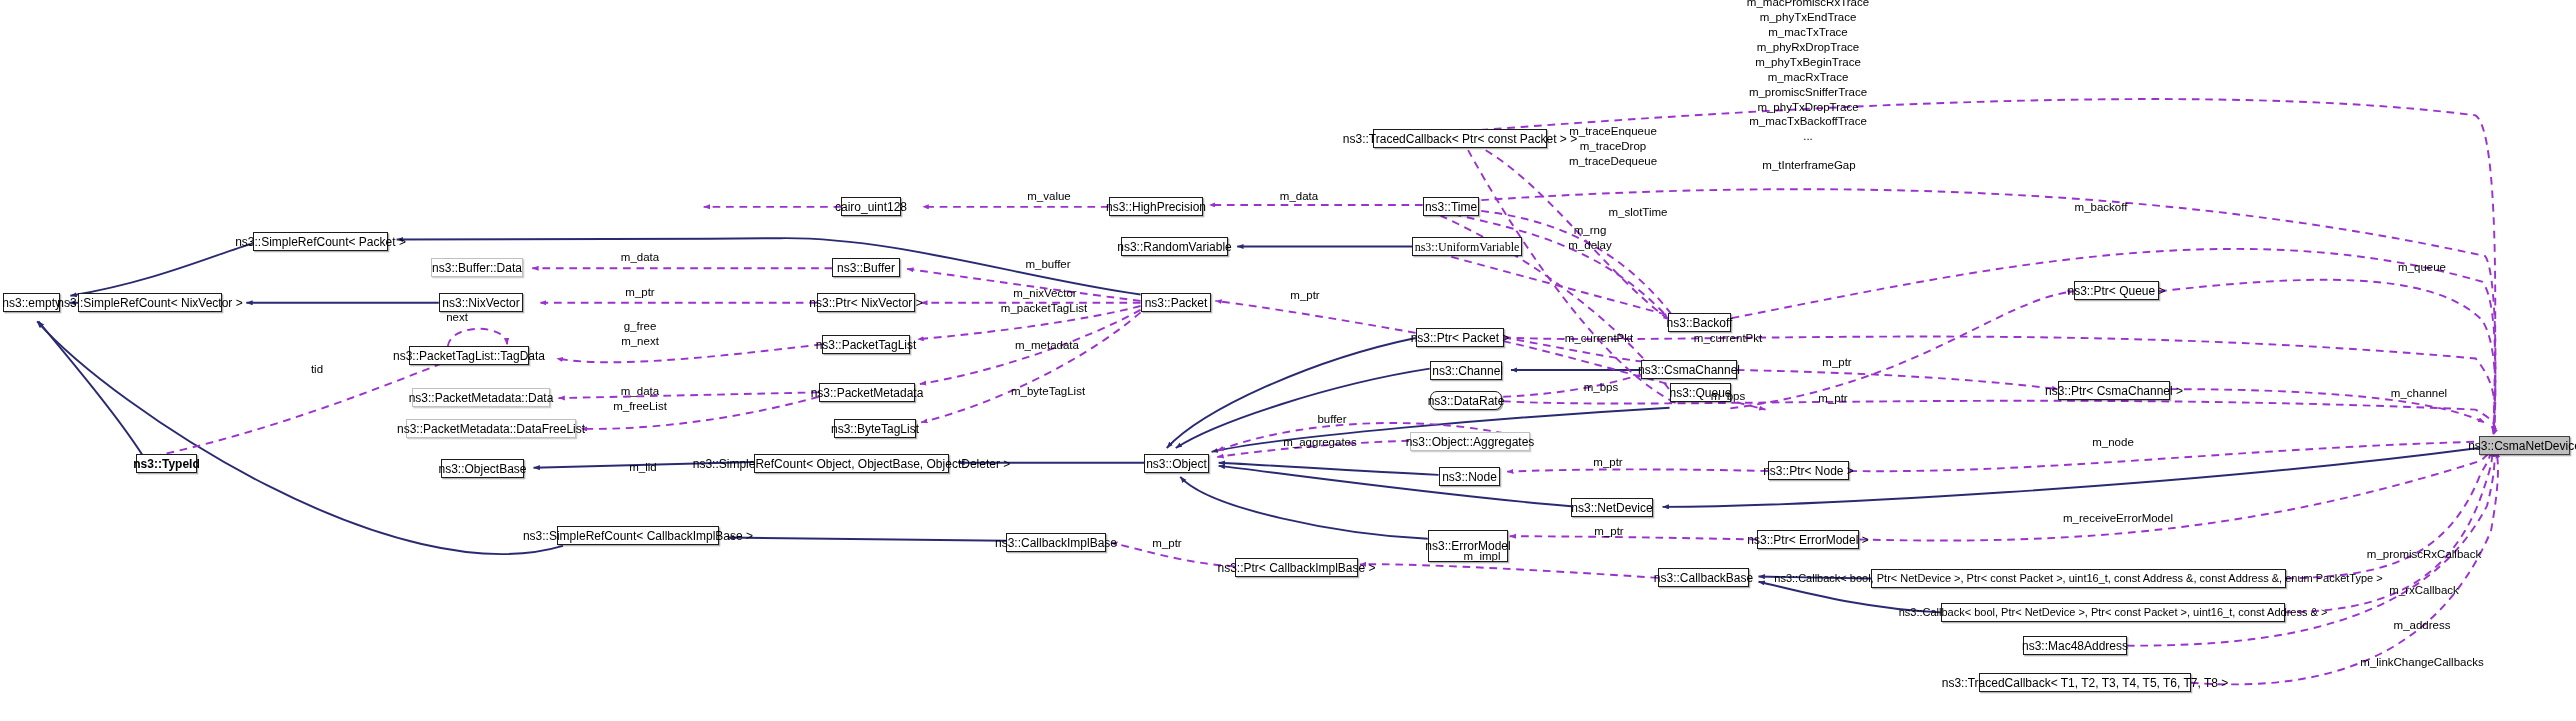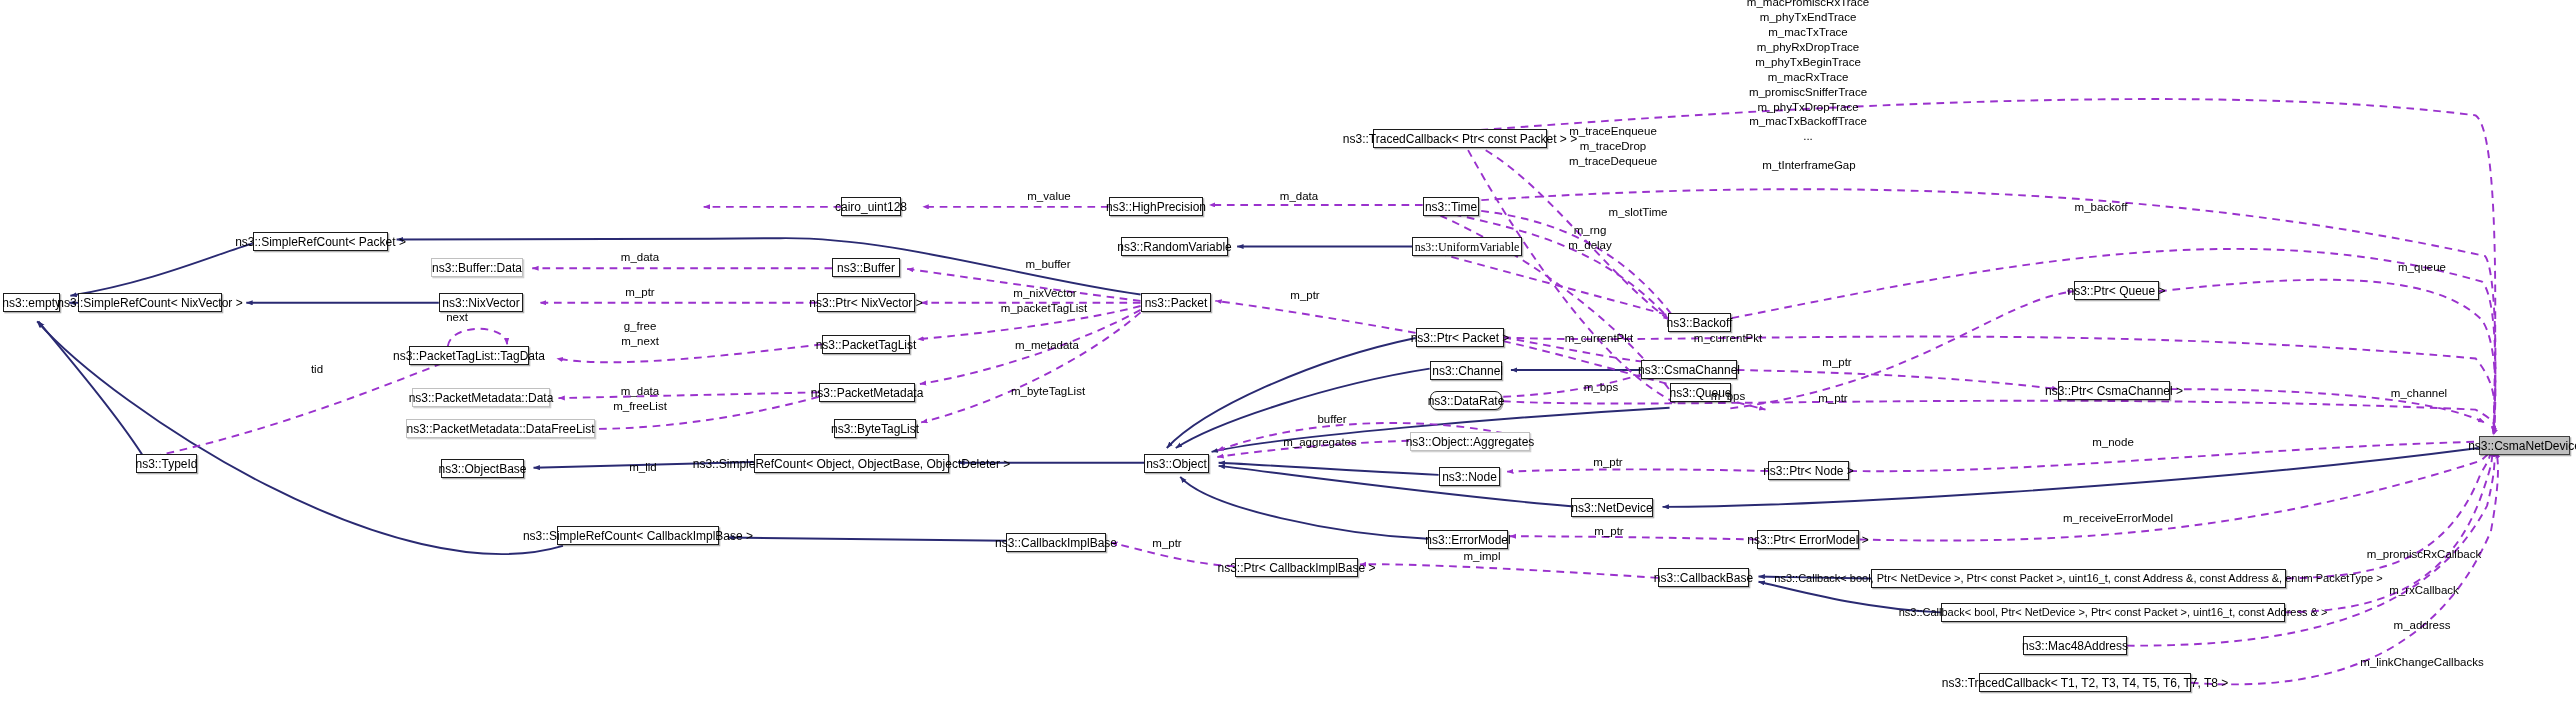--- a/index.html
+++ b/index.html
@@ -169,24 +169,24 @@
   </div>
   <div class="node" style="left:439px;top:293px;width:84px;height:19px;">
     <span>ns3::NixVector</span>
   </div>
   <div class="node" style="left:409px;top:346px;width:120px;height:19px;">
     <span>ns3::PacketTagList::TagData</span>
   </div>
   <div class="node grey-border" style="left:412px;top:388px;width:138px;height:19px;">
     <span>ns3::PacketMetadata::Data</span>
   </div>
-  <div class="node grey-border" style="left:406px;top:419px;width:189px;height:19px;">
+  <div class="node grey-border" style="left:406px;top:419px;width:170px;height:19px;">
     <span>ns3::PacketMetadata::DataFreeList</span>
   </div>
-  <div class="node" style="left:136px;top:454px;width:61px;height:19px;">
+  <div class="node" style="left:136px;top:454px;width:61px;height:19px;font-weight:bold;">
     <span>ns3::TypeId</span>
   </div>
   <div class="node" style="left:441px;top:459px;width:83px;height:19px;">
     <span>ns3::ObjectBase</span>
   </div>
   <div class="node" style="left:557px;top:526px;width:162px;height:19px;">
     <span>ns3::SimpleRefCount&lt; CallbackImplBase &gt;</span>
   </div>
   <div class="node" style="left:832px;top:258px;width:68px;height:19px;">
     <span>ns3::Buffer</span>
@@ -244,21 +244,21 @@
   </div>
   <div class="node" style="left:1430px;top:391px;width:72px;height:19px;border-radius:7px;">
     <span>ns3::DataRate</span>
   </div>
   <div class="node grey-border" style="left:1410px;top:432px;width:120px;height:19px;">
     <span>ns3::Object::Aggregates</span>
   </div>
   <div class="node" style="left:1439px;top:467px;width:61px;height:19px;">
     <span>ns3::Node</span>
   </div>
-  <div class="node" style="left:1428px;top:530px;width:80px;height:19px;">
+  <div class="node" style="left:1428px;top:530px;width:80px;height:32px;">
     <span>ns3::ErrorModel</span>
   </div>
   <div class="node" style="left:1571px;top:498px;width:82px;height:19px;">
     <span>ns3::NetDevice</span>
   </div>
   <div class="node" style="left:1658px;top:568px;width:91px;height:19px;">
     <span>ns3::CallbackBase</span>
   </div>
   <div class="node" style="left:1668px;top:313px;width:63px;height:19px;">
     <span>ns3::Backoff</span>

